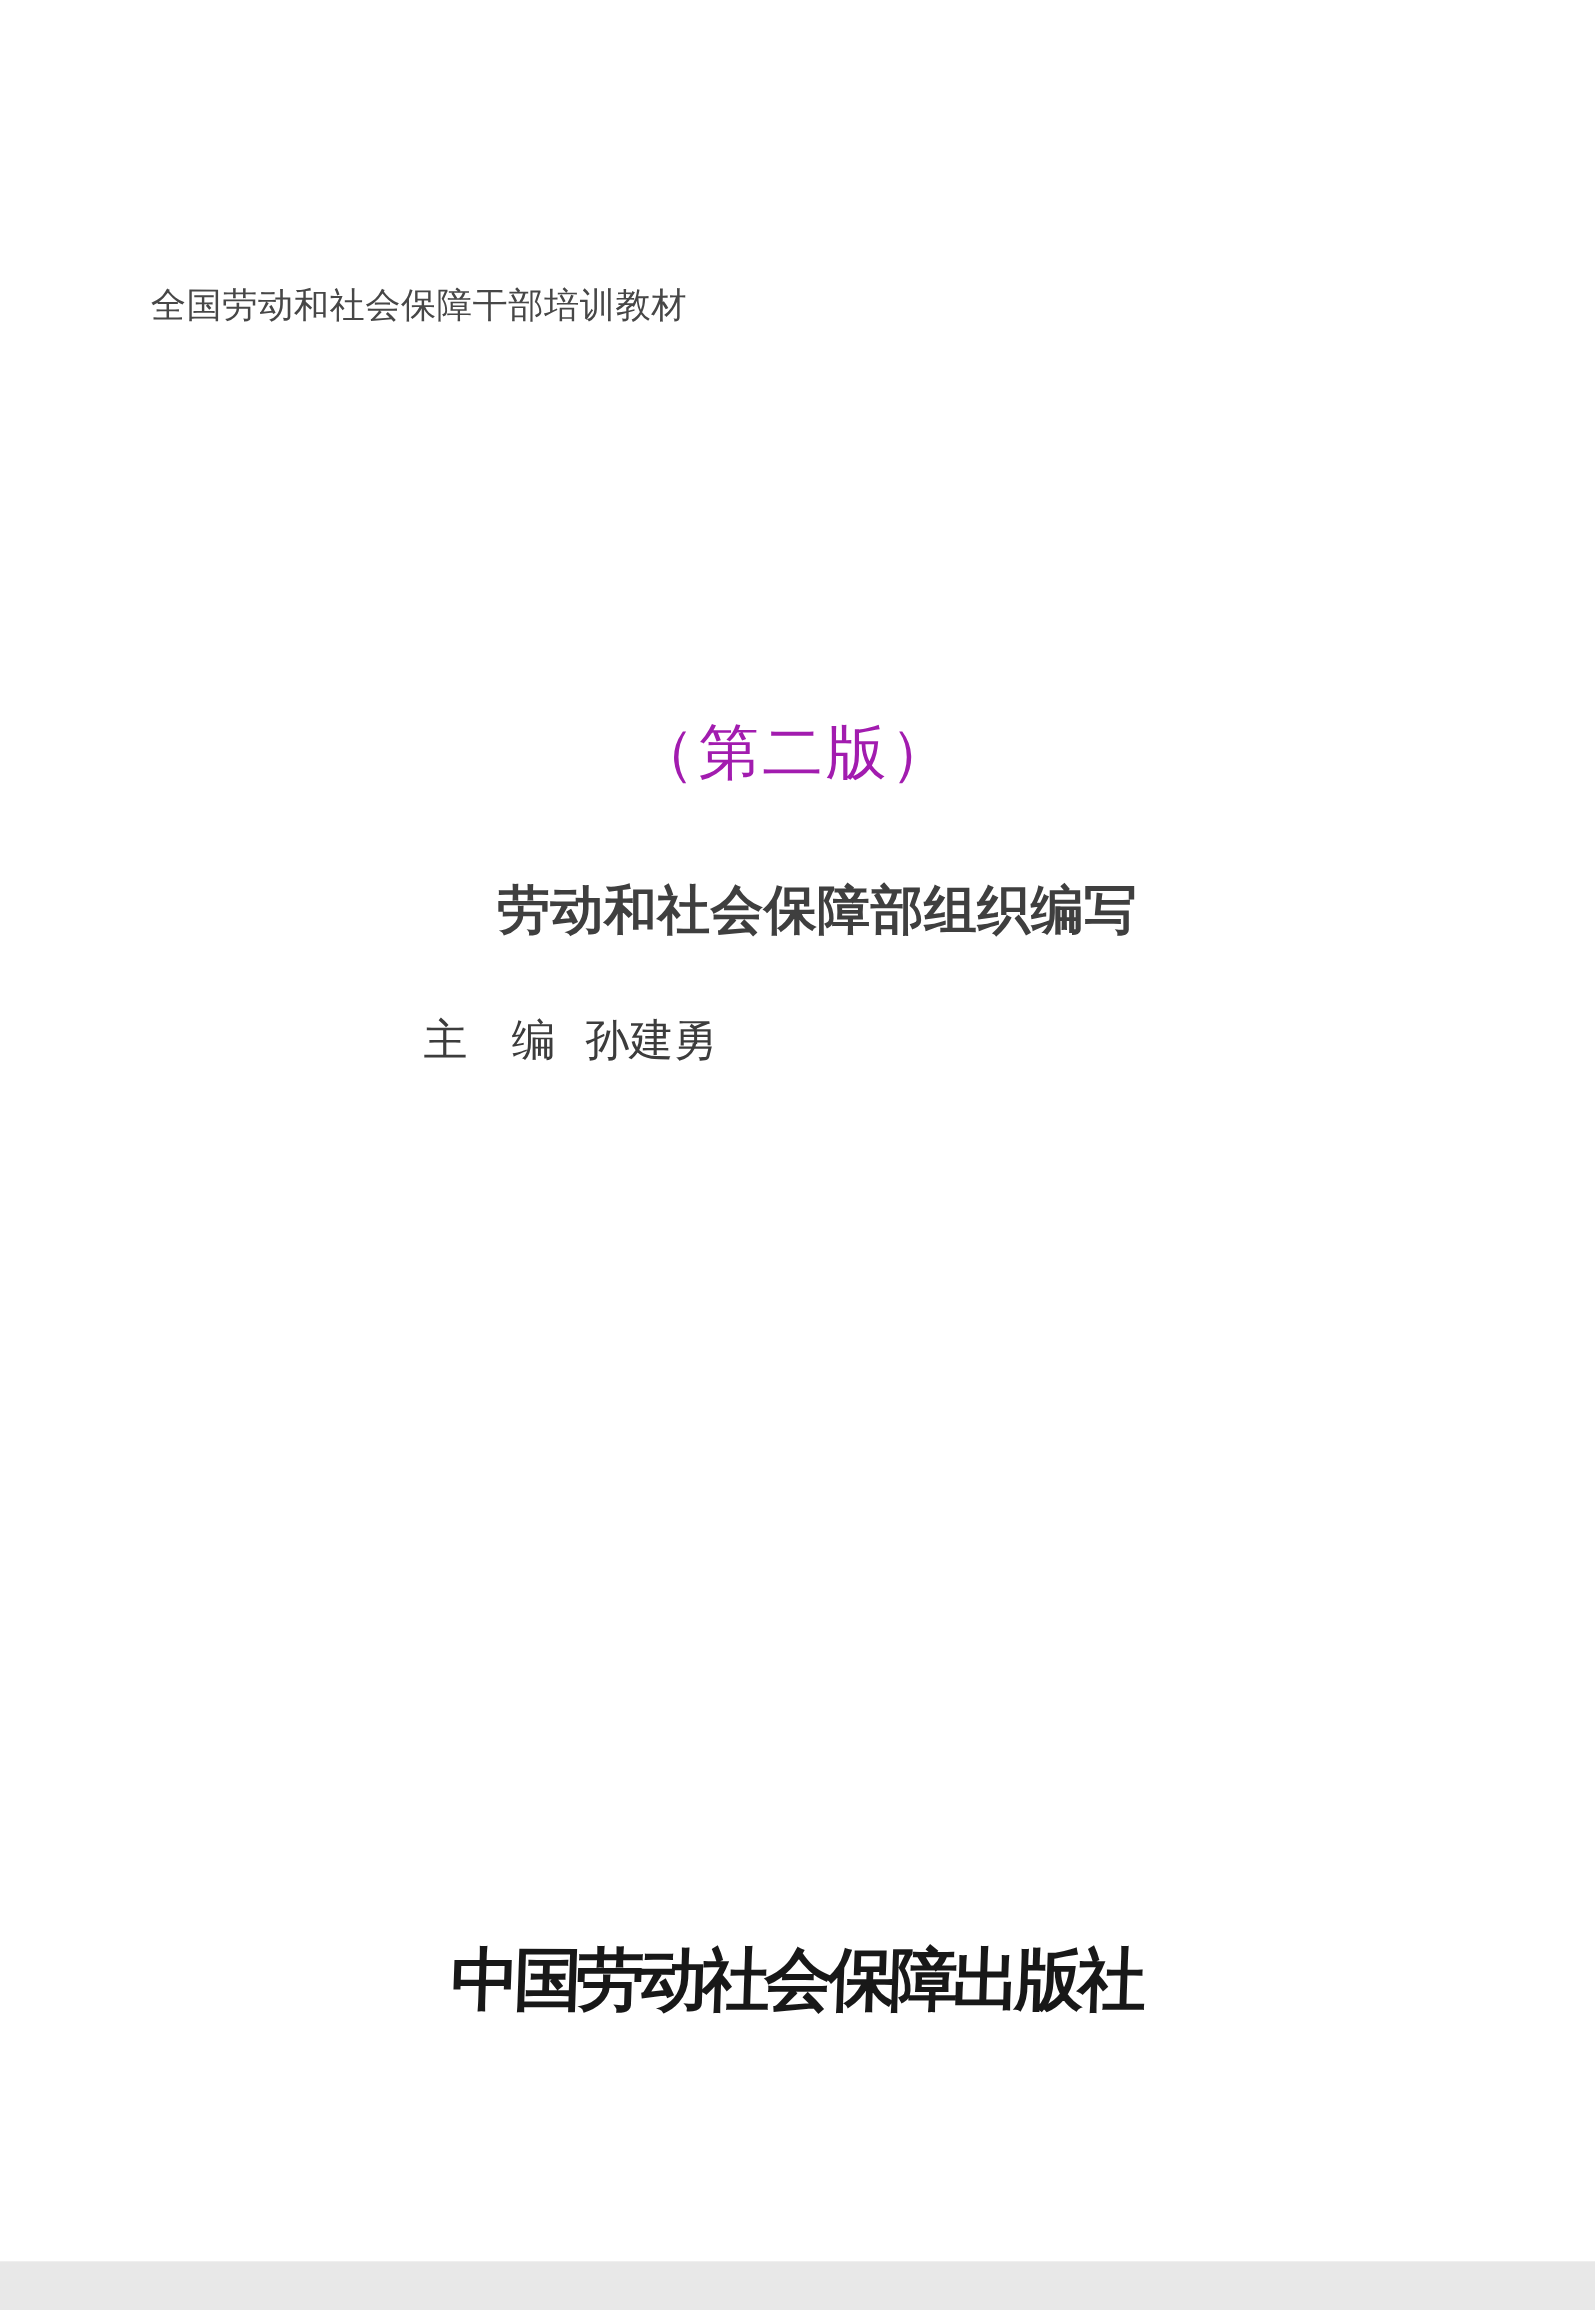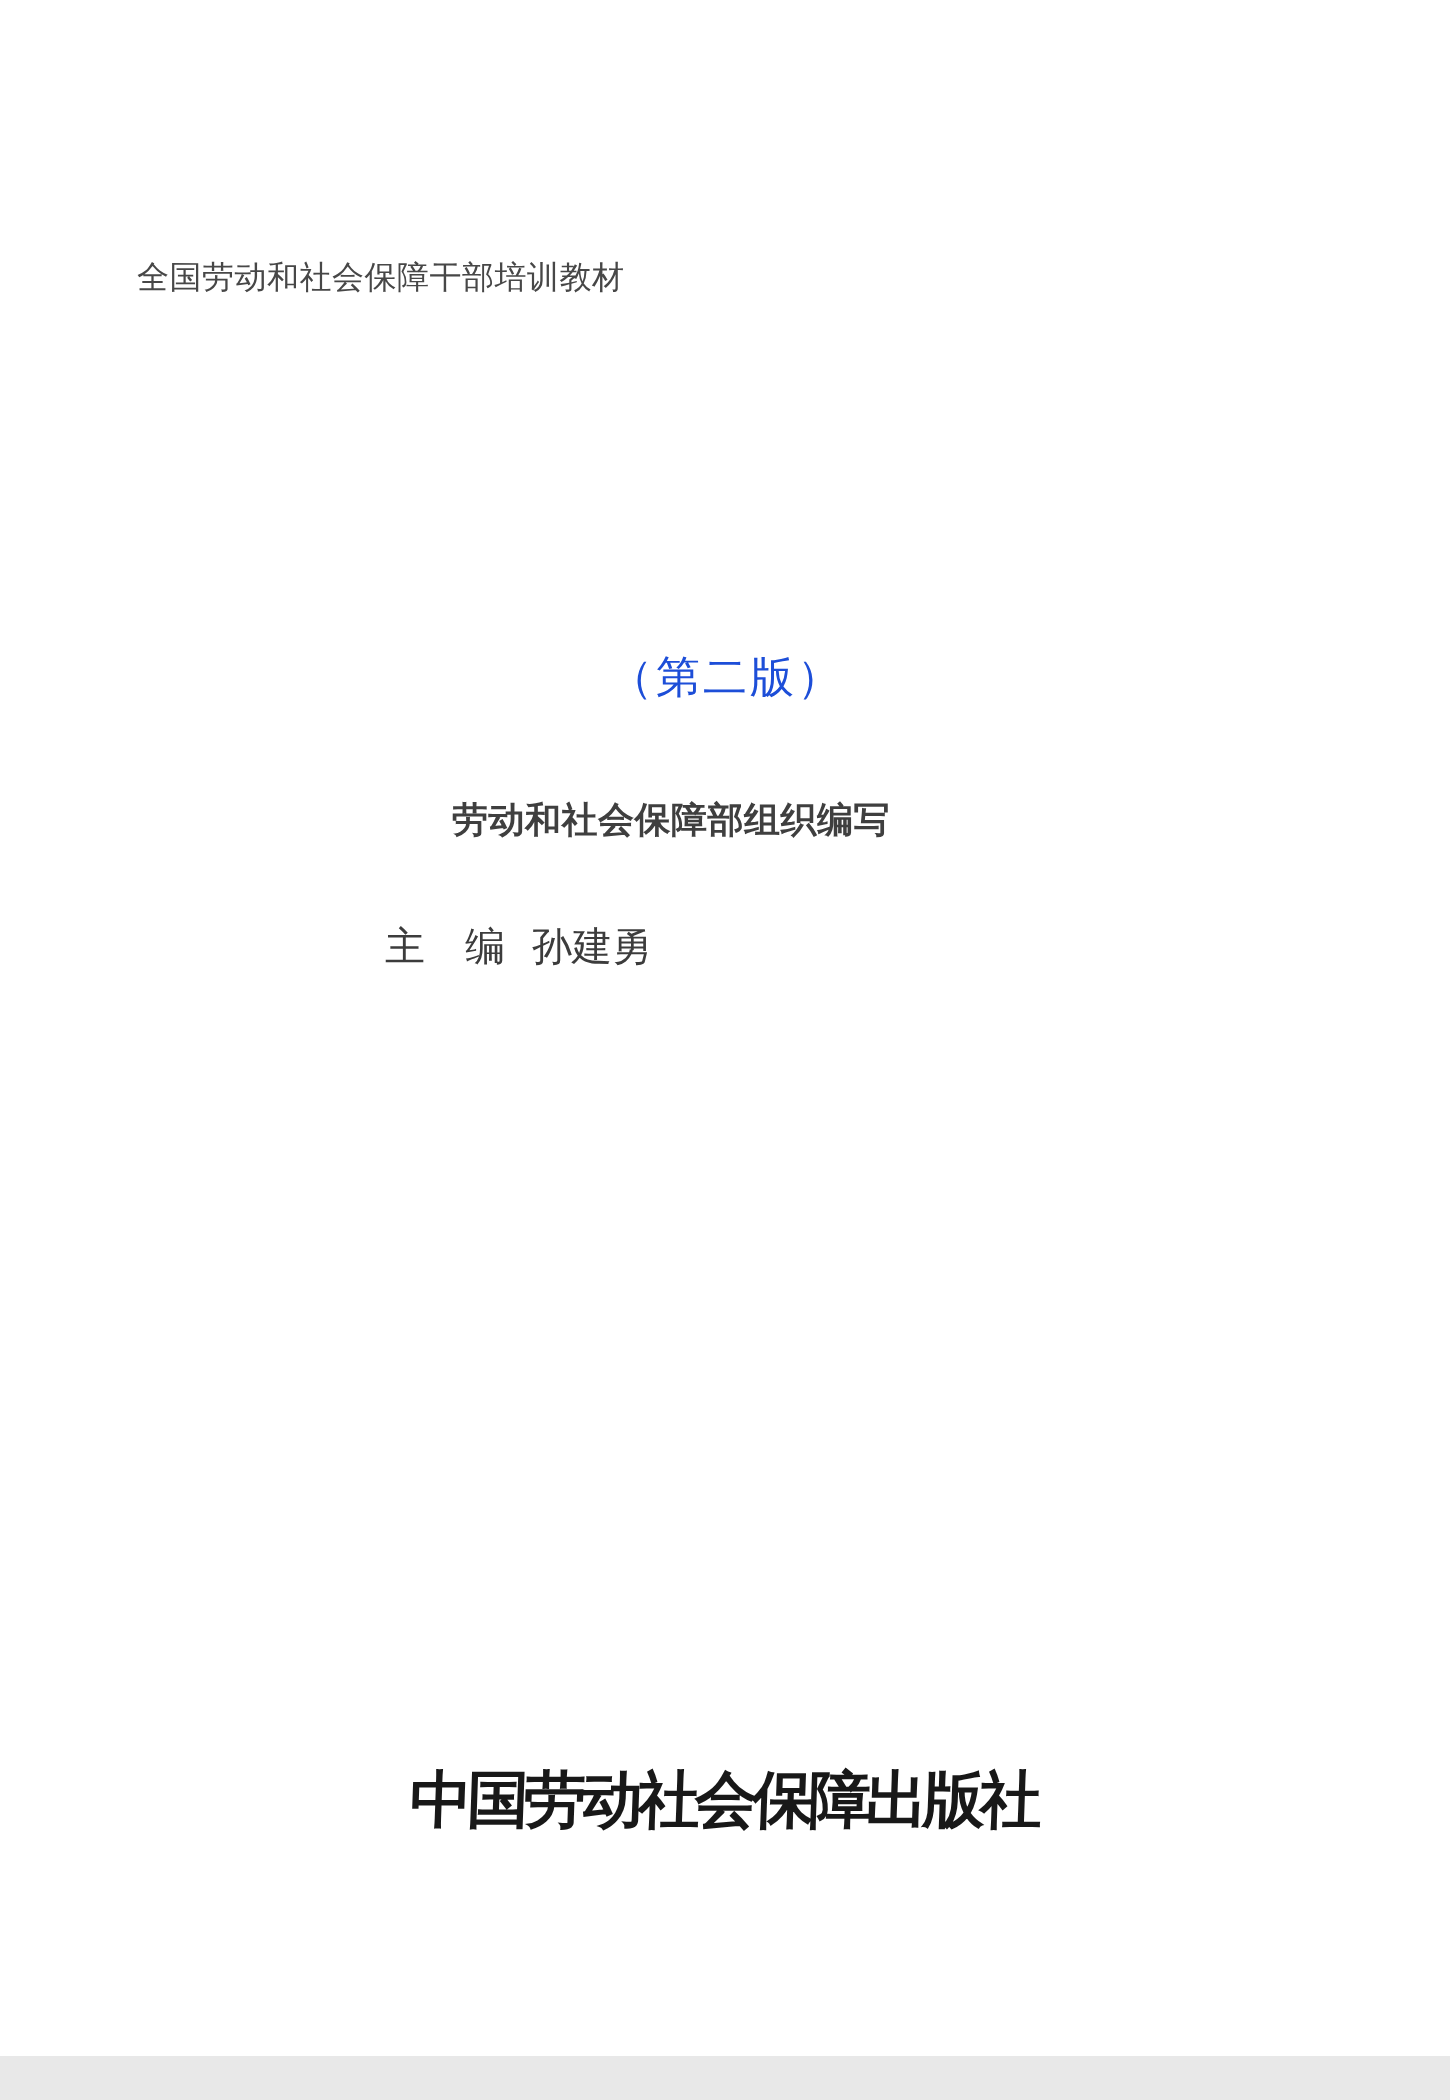--- a/index.html
+++ b/index.html
@@ -32,35 +32,35 @@
     top: 450px;
     font-family: "DejaVu Serif", "Liberation Serif", serif;
     font-size: 100px;
     line-height: 1.1;
     letter-spacing: 11px;
     color: #383838;
     white-space: nowrap;
   }
   .edition {
     position: absolute;
-    left: 609px;
+    left: 577px;
     top: 648px;
     font-family: "DejaVu Serif", "Liberation Serif", serif;
-    font-size: 44px;
+    font-size: 55px;
     letter-spacing: 3px;
-    color: #1d4ed8;
+    color: #a21caf;
     white-space: nowrap;
   }
   .organizer {
     position: absolute;
     left: 452px;
     top: 796px;
     font-family: "DejaVu Sans", "Liberation Sans", sans-serif;
     font-weight: bold;
-    font-size: 36px;
+    font-size: 48px;
     letter-spacing: 0.5px;
     color: #3f3f3f;
     white-space: nowrap;
   }
   .editors {
     position: absolute;
     left: 385px;
     top: 925px;
     display: flex;
     flex-direction: column;

